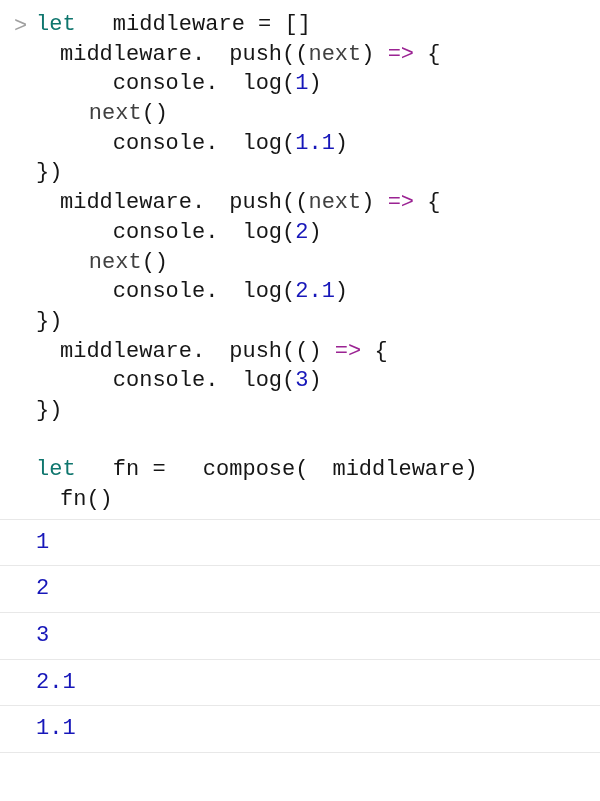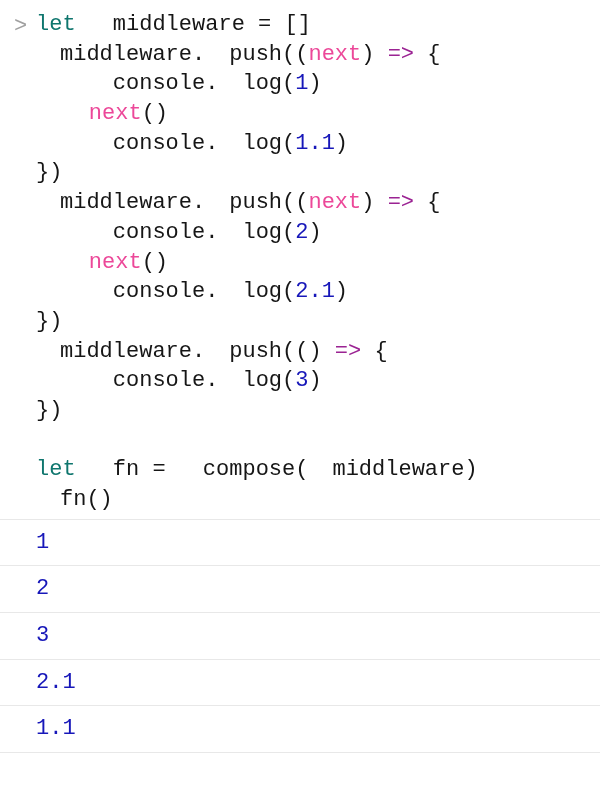--- a/index.html
+++ b/index.html
@@ -37,21 +37,21 @@
     }
     .output-row {
       border-top: 1px solid #e8e8e8;
       padding: 8px 0 8px 8px;
     }
     .output-row:last-child {
       border-bottom: 1px solid #e8e8e8;
     }
     .tok-keyword { color: #0f766e; }
     .tok-ident { color: #161616; padding-left: 24px; }
-    .tok-param { color: #ec4899; }
+    .tok-param { color: #404040; }
     .tok-num { color: #1717b9; }
     .tok-punct { color: #161616; }
     .tok-arrow { color: #9b2393; }
     .out-num { color: #1717b9; }
   </style>
 </head>
 <body>
 
 <div class="console">
 

